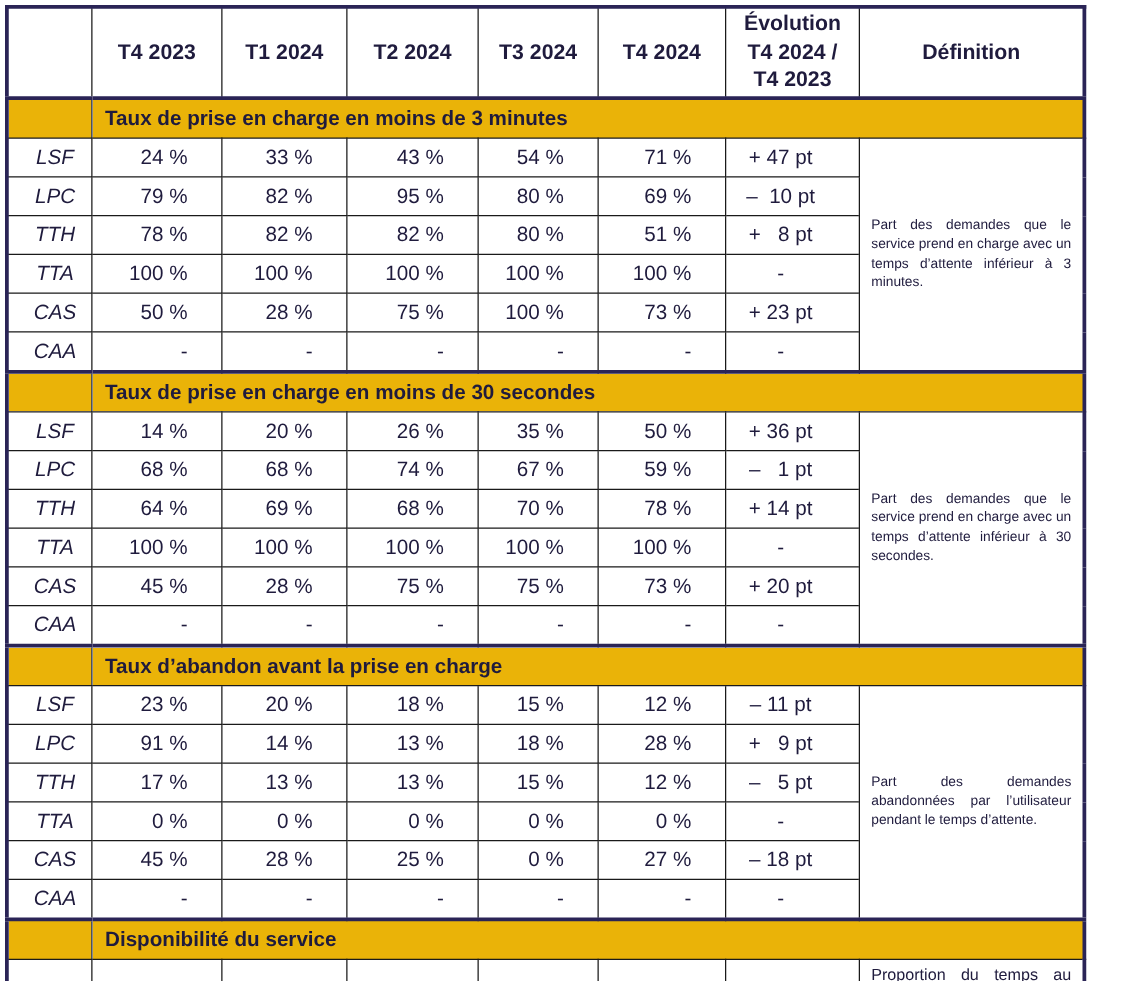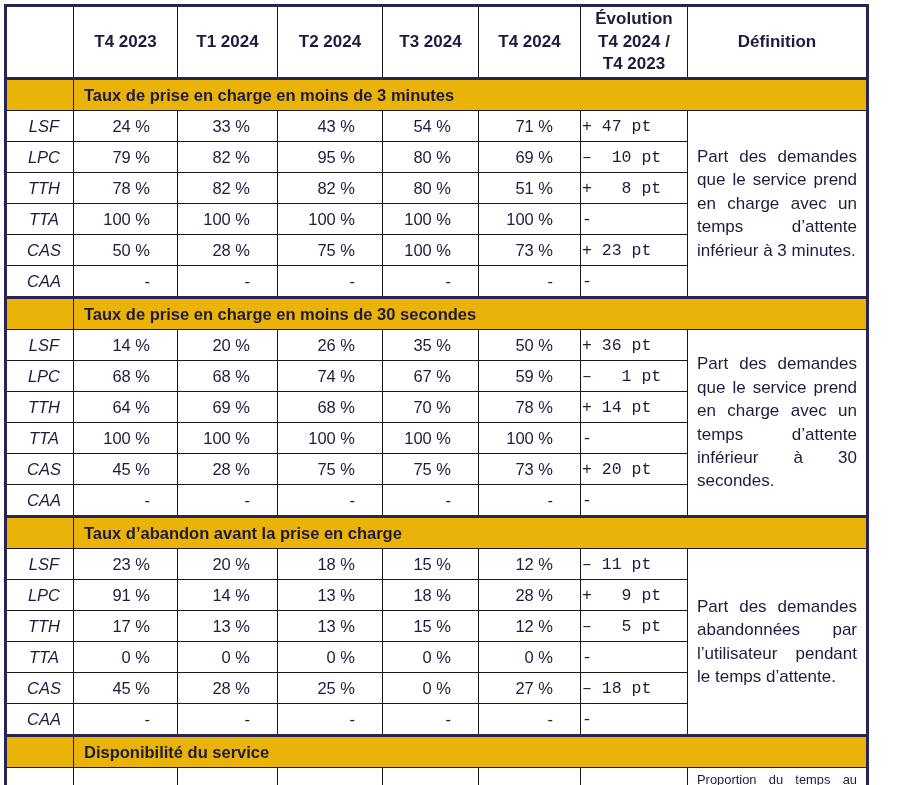--- a/index.html
+++ b/index.html
@@ -7,22 +7,22 @@
   table.kpi{border-collapse:collapse;table-layout:fixed;margin:4px 4px;border:3px solid #2a2456;}
   .kpi th,.kpi td{border:1px solid #1a1a1a;overflow:hidden;}
   .kpi th{height:70px;font-size:17px;font-weight:bold;text-align:center;vertical-align:middle;background:#ffffff;padding:0 2px;}
   th.evo-h{white-space:pre-line;line-height:1.32;}
   .kpi td{height:28px;font-size:16.5px;vertical-align:middle;background:#ffffff;}
   tr.section-row td{border-top:3px solid #2a2456;background:#eab308;}
   td.section-title{font-weight:bold;padding-left:10px;text-align:left;font-size:16.5px;}
   td.corner{background:#d9d9d9;}
   td.label{font-style:italic;text-align:center;padding-left:9px;}
   td.val{text-align:right;padding-right:27px;font-variant-numeric:tabular-nums;}
-  td.evo{text-align:left;padding-right:20px;white-space:pre;font-variant-numeric:tabular-nums;font-family:Liberation Mono, monospace;}
-  td.def{font-size:17px;line-height:1.38;text-align:justify;padding:4px 9px;vertical-align:middle;}
+  td.evo{text-align:center;padding-right:20px;white-space:pre;font-variant-numeric:tabular-nums;}
+  td.def{font-size:11px;line-height:1.38;text-align:justify;padding:4px 9px;vertical-align:middle;}
   tr.avail-row td{height:82px;}
   tr.avail-row td.def{font-size:12.9px;line-height:1.27;}
 </style>
 </head>
 <body>
 
 <table class="kpi">
   <colgroup>
     <col style="width:68px">
       <col style="width:104px">

